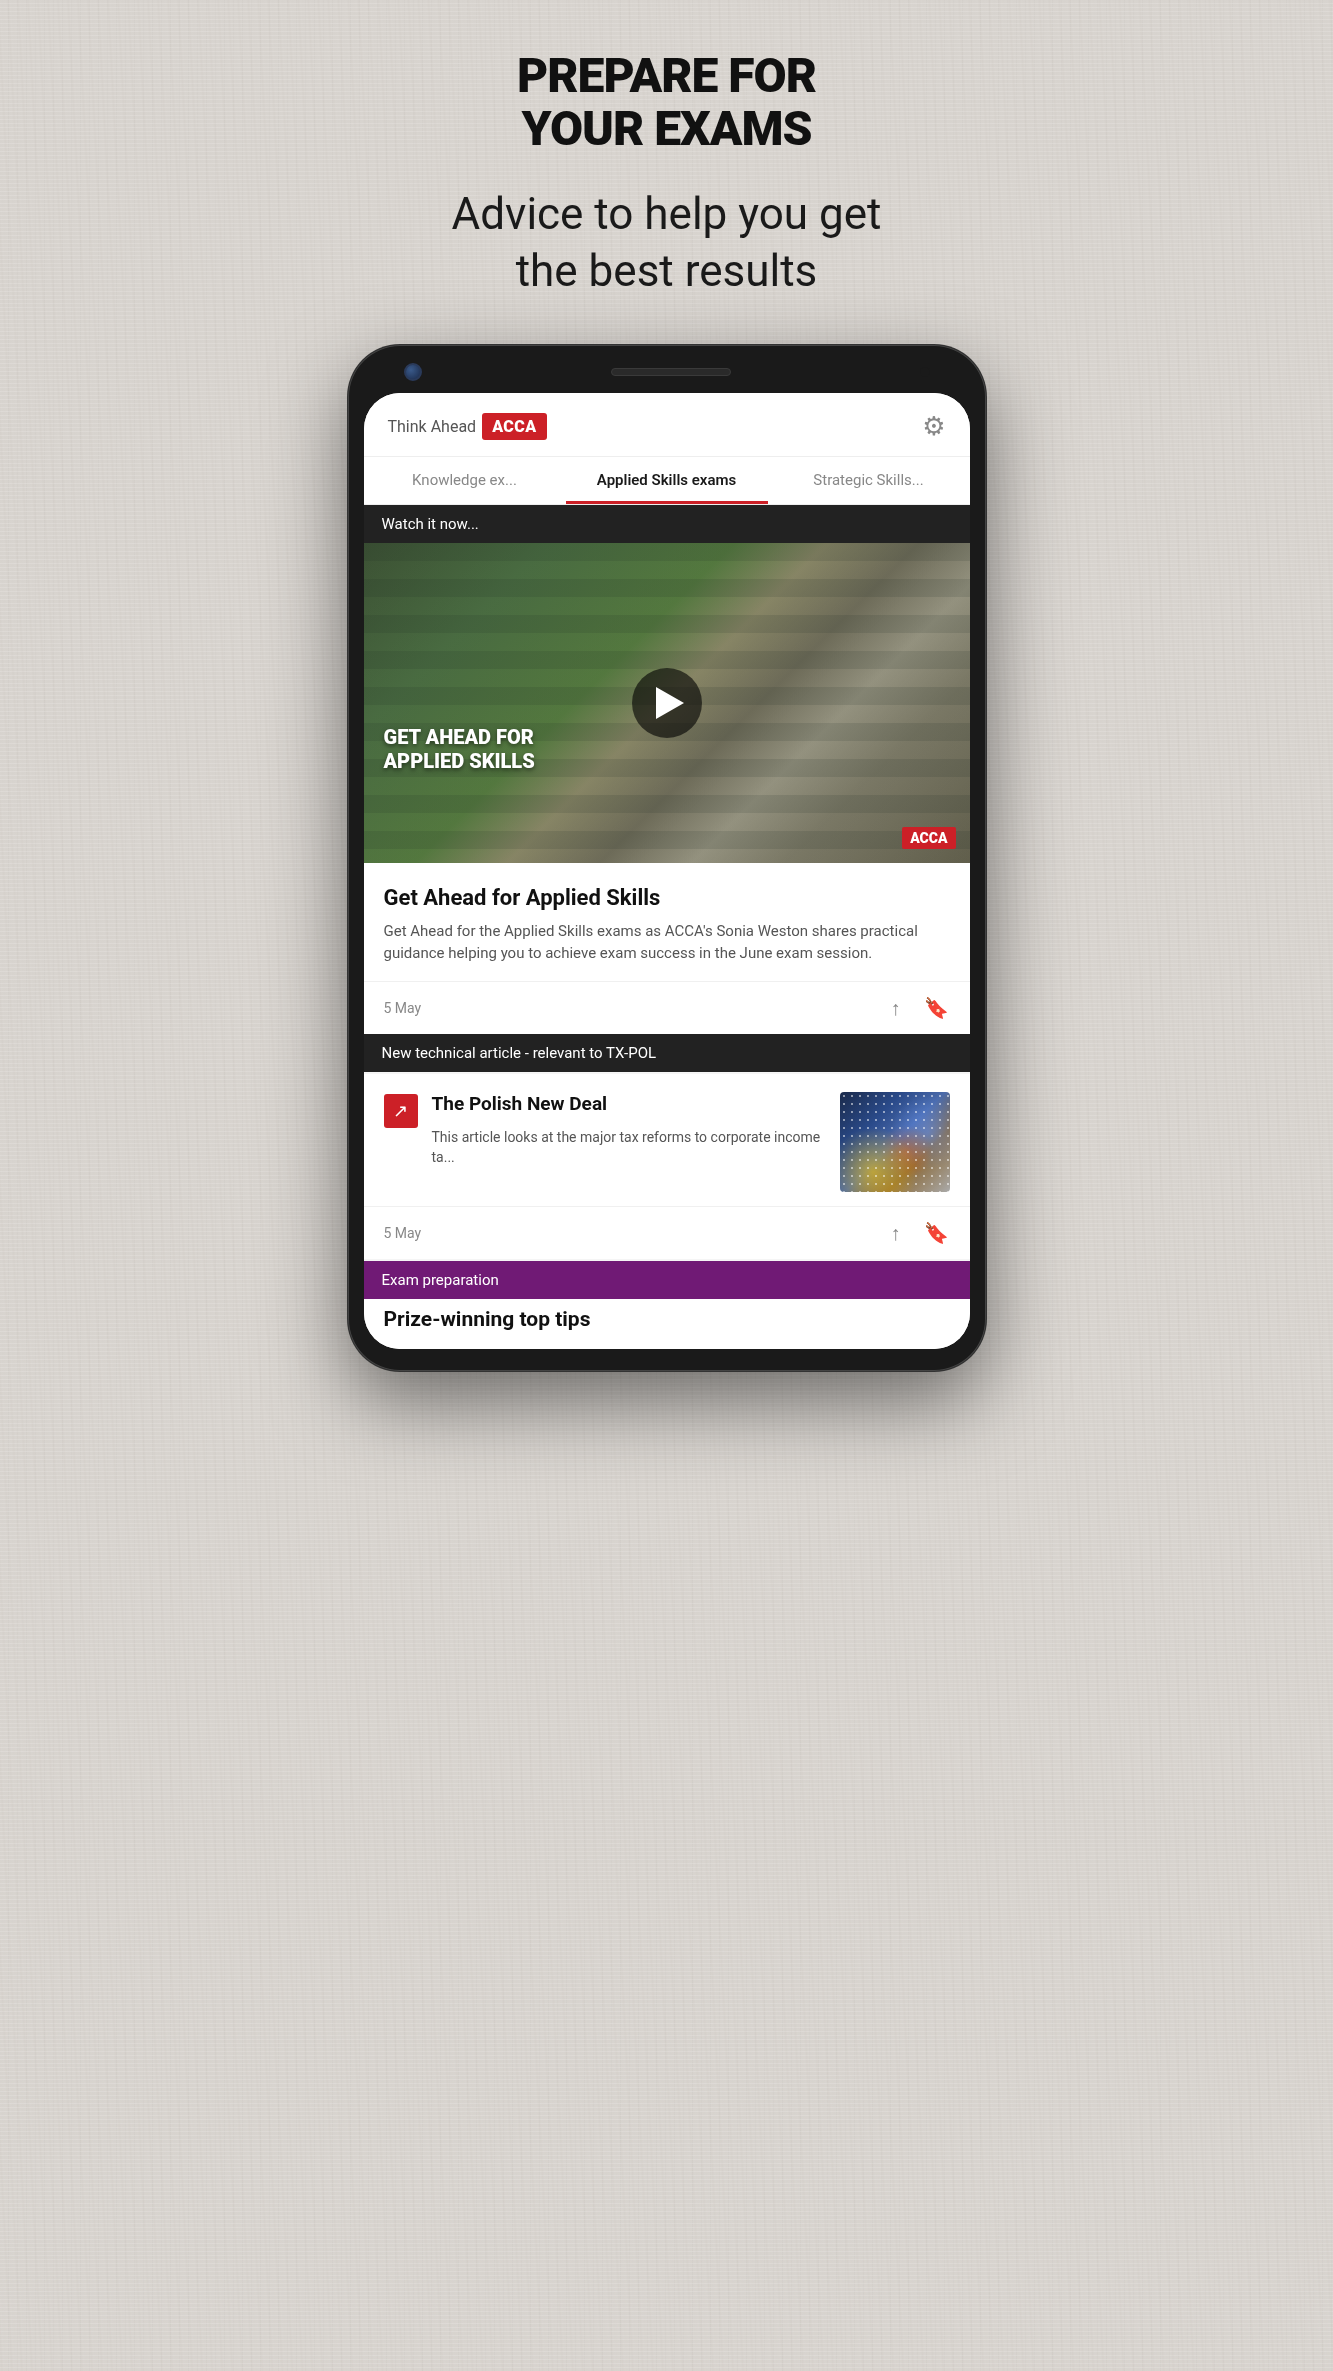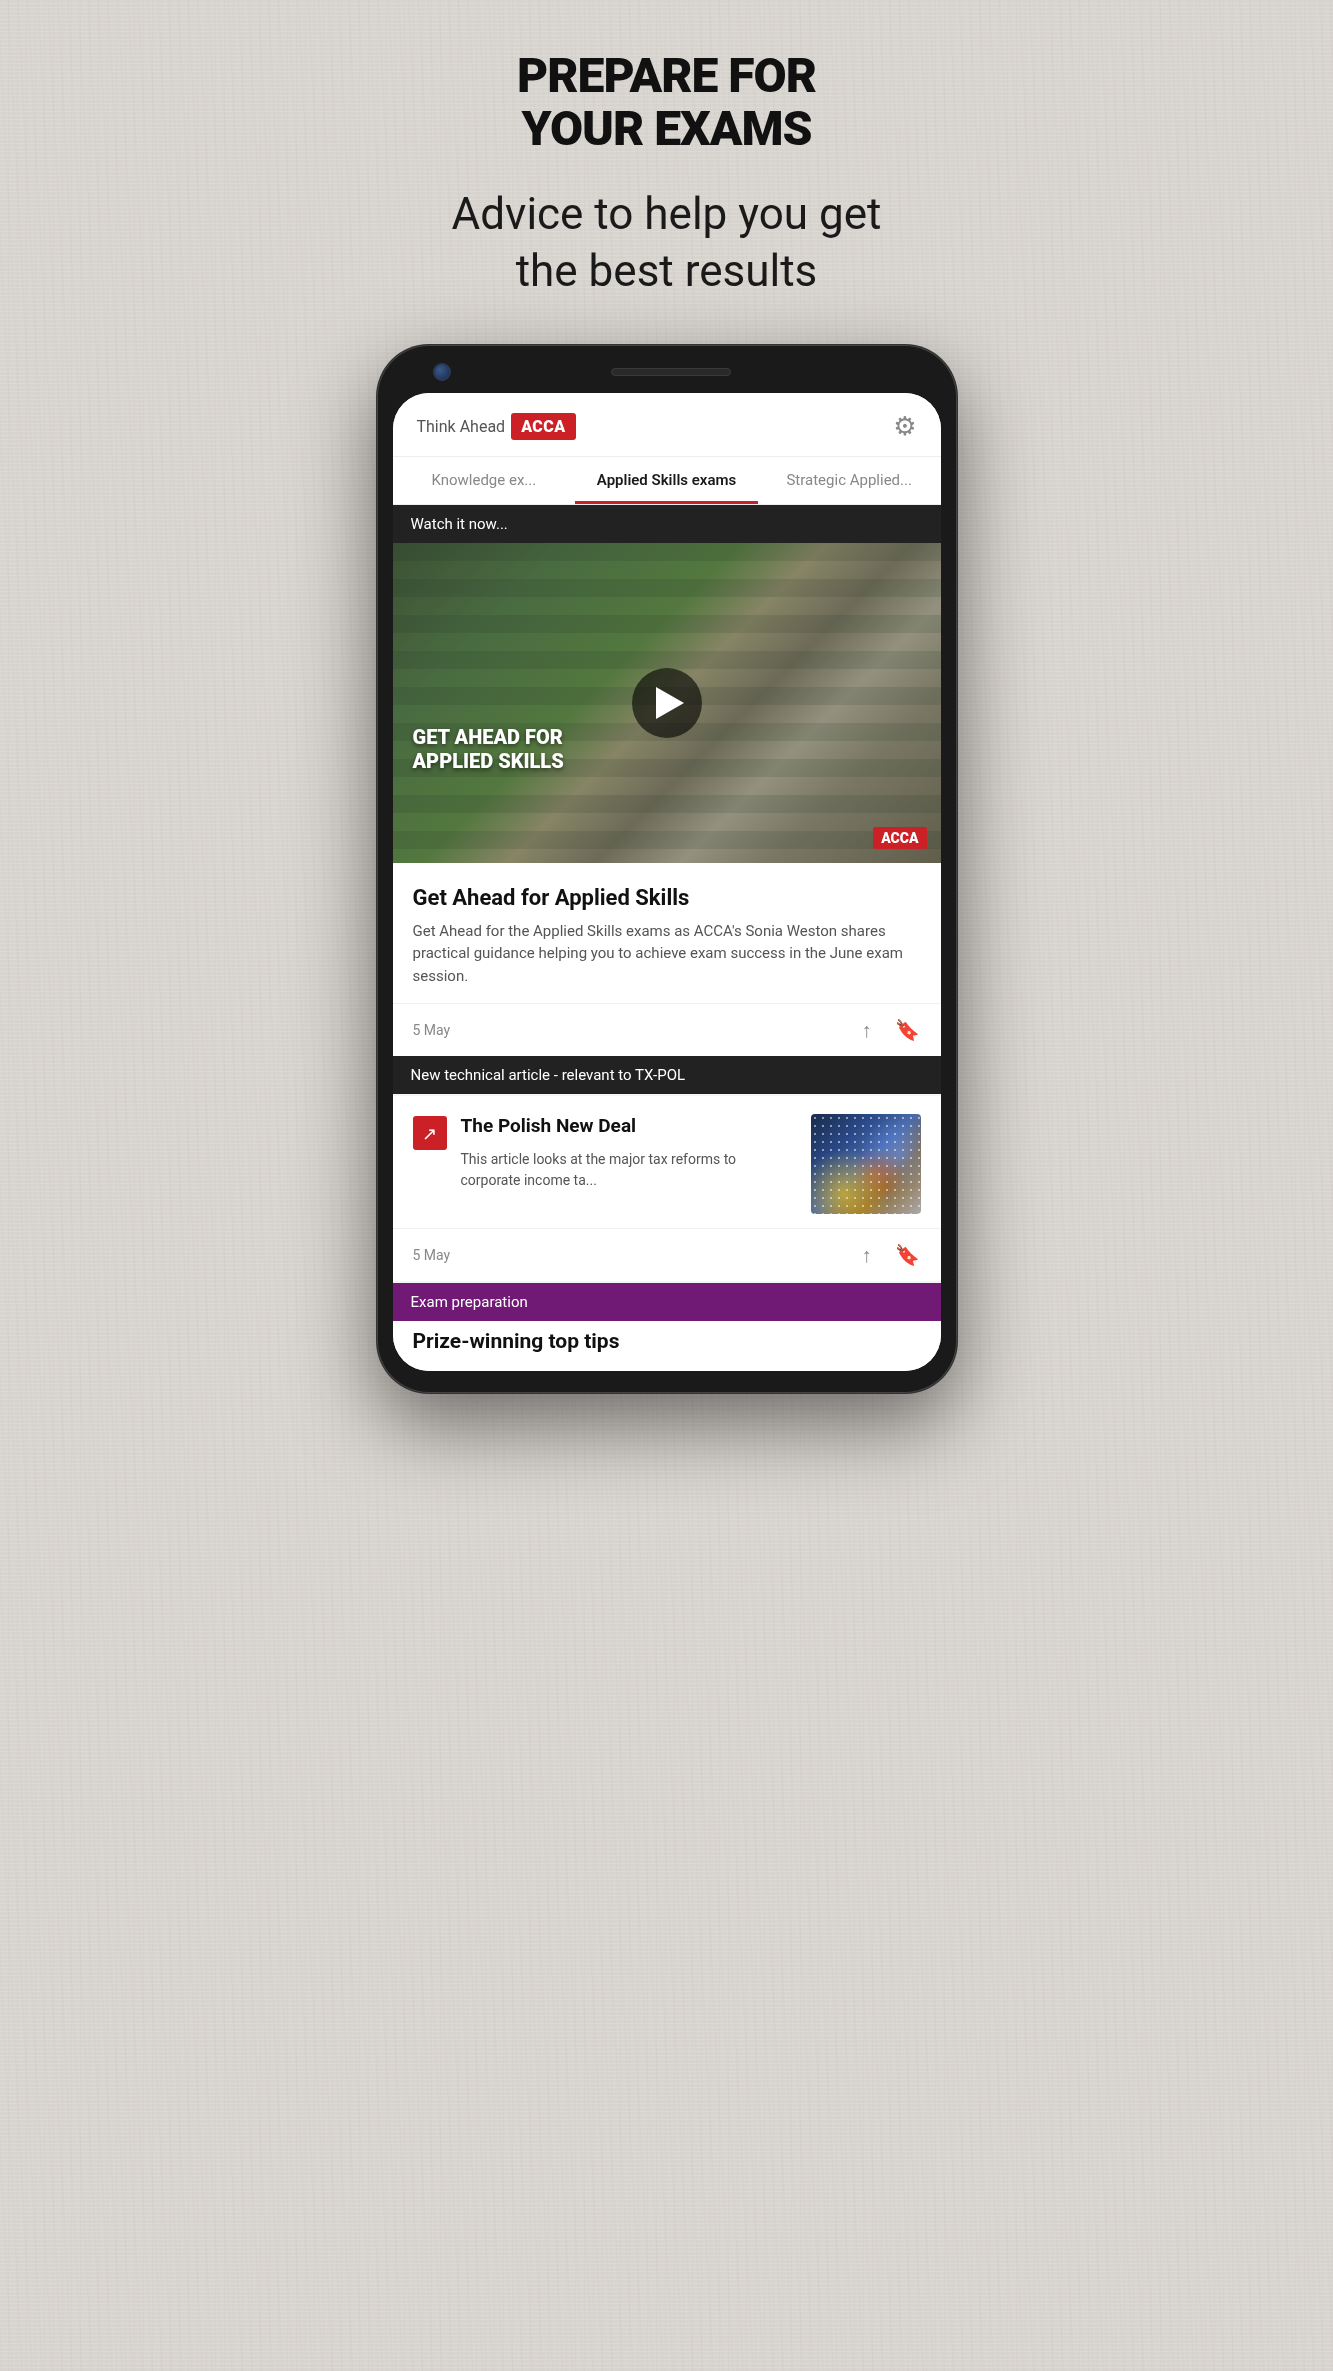--- a/index.html
+++ b/index.html
@@ -66,21 +66,21 @@
       color: #1a1a1a;
       line-height: 1.3;
       margin-bottom: 45px;
       position: relative;
       z-index: 1;
     }
 
     
     .phone-wrapper {
       position: relative;
-      width: 580px;
+      width: 638px;
       z-index: 1;
     }
 
     .phone-shell {
       background: #1a1a1a;
       border-radius: 52px;
       padding: 18px 16px 22px;
       box-shadow:
         0 0 0 1px #333,
         0 30px 80px rgba(0,0,0,0.5),
@@ -449,21 +449,21 @@
         <div class="app-logo">
           <span class="logo-text">Think Ahead</span>
           <span class="acca-badge">ACCA</span>
         </div>
         <button class="gear-icon" style="background:none;border:none;cursor:pointer;">⚙</button>
       </div>
 
       <div class="app-tabs">
         <div class="tab-item">Knowledge ex...</div>
         <div class="tab-item active">Applied Skills exams</div>
-        <div class="tab-item">Strategic Applied...</div>
+        <div class="tab-item">Strategic Skills...</div>
       </div>
 
       <div class="section-banner">
         <span>Watch it now...</span>
       </div>
 
       <div class="video-card">
         <div class="video-bg"></div>
         <div class="stairs-pattern"></div>
         <div class="video-overlay-text">

